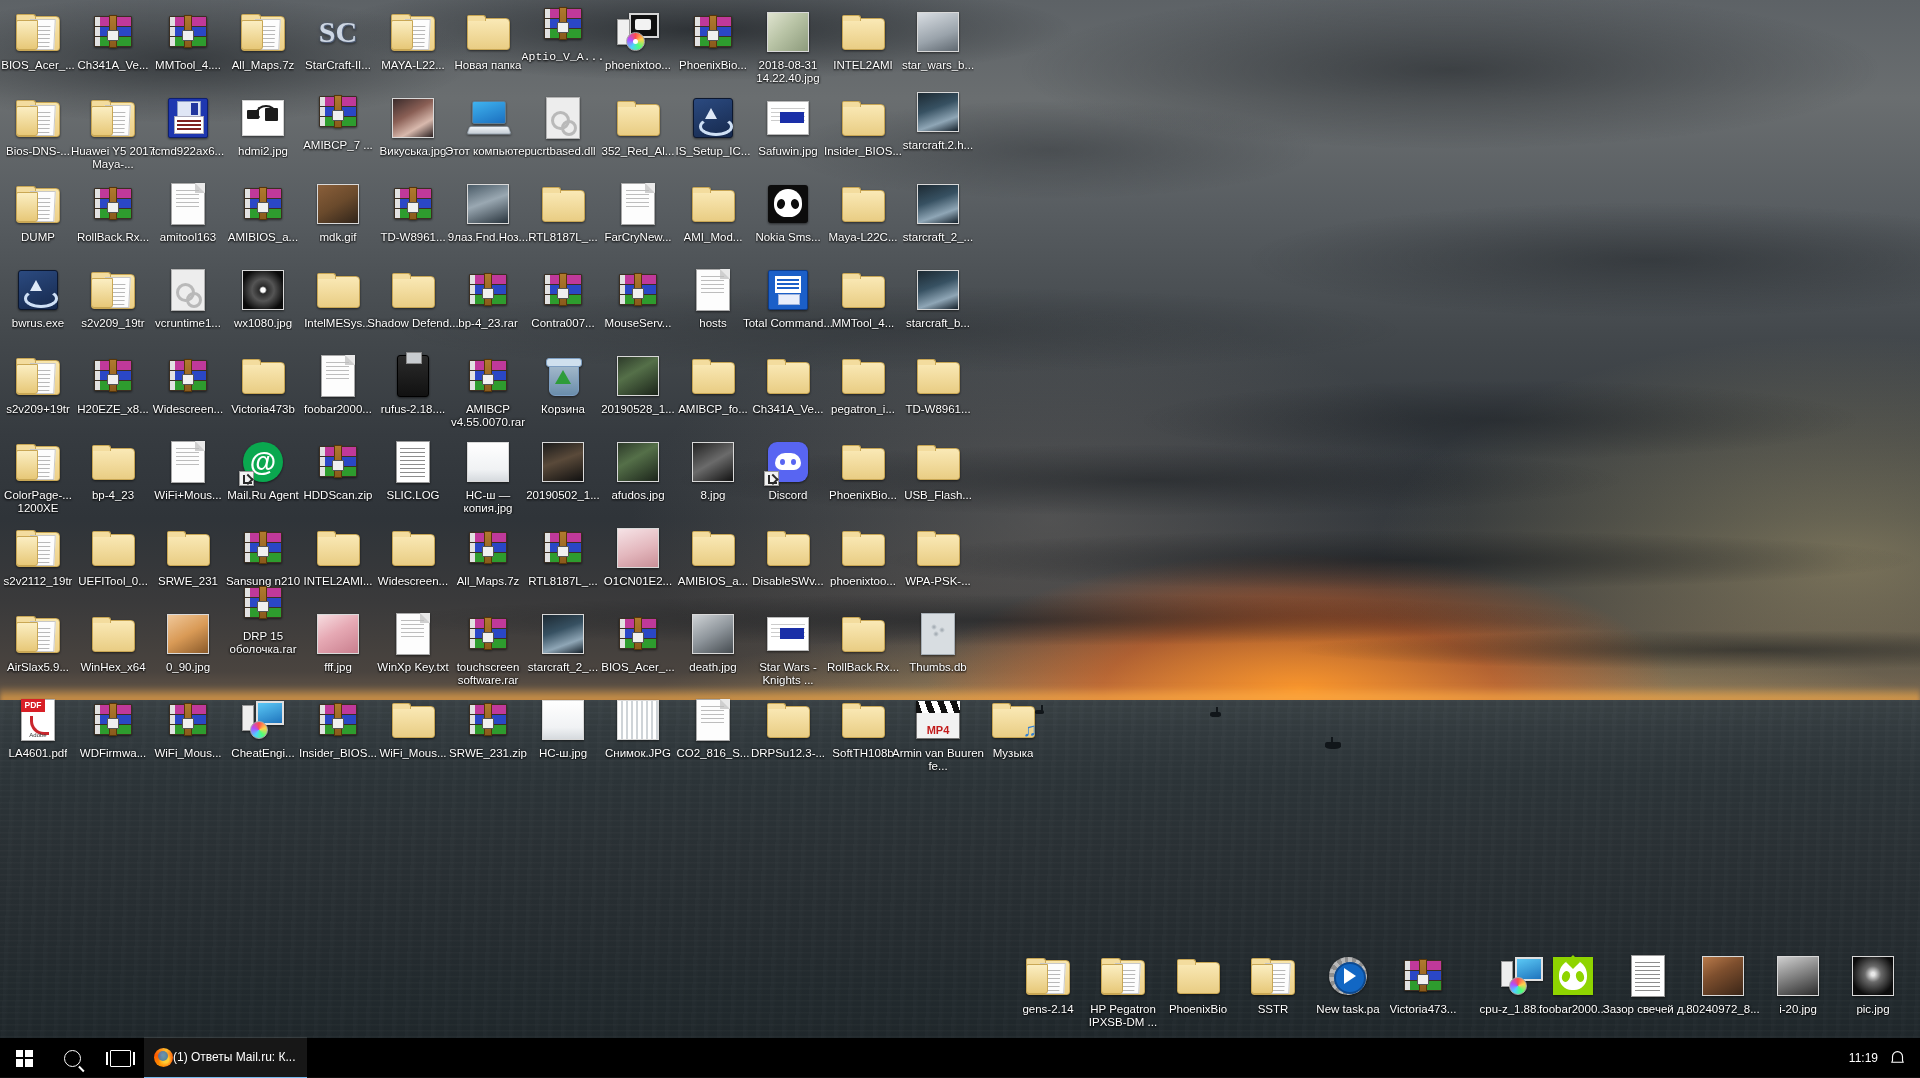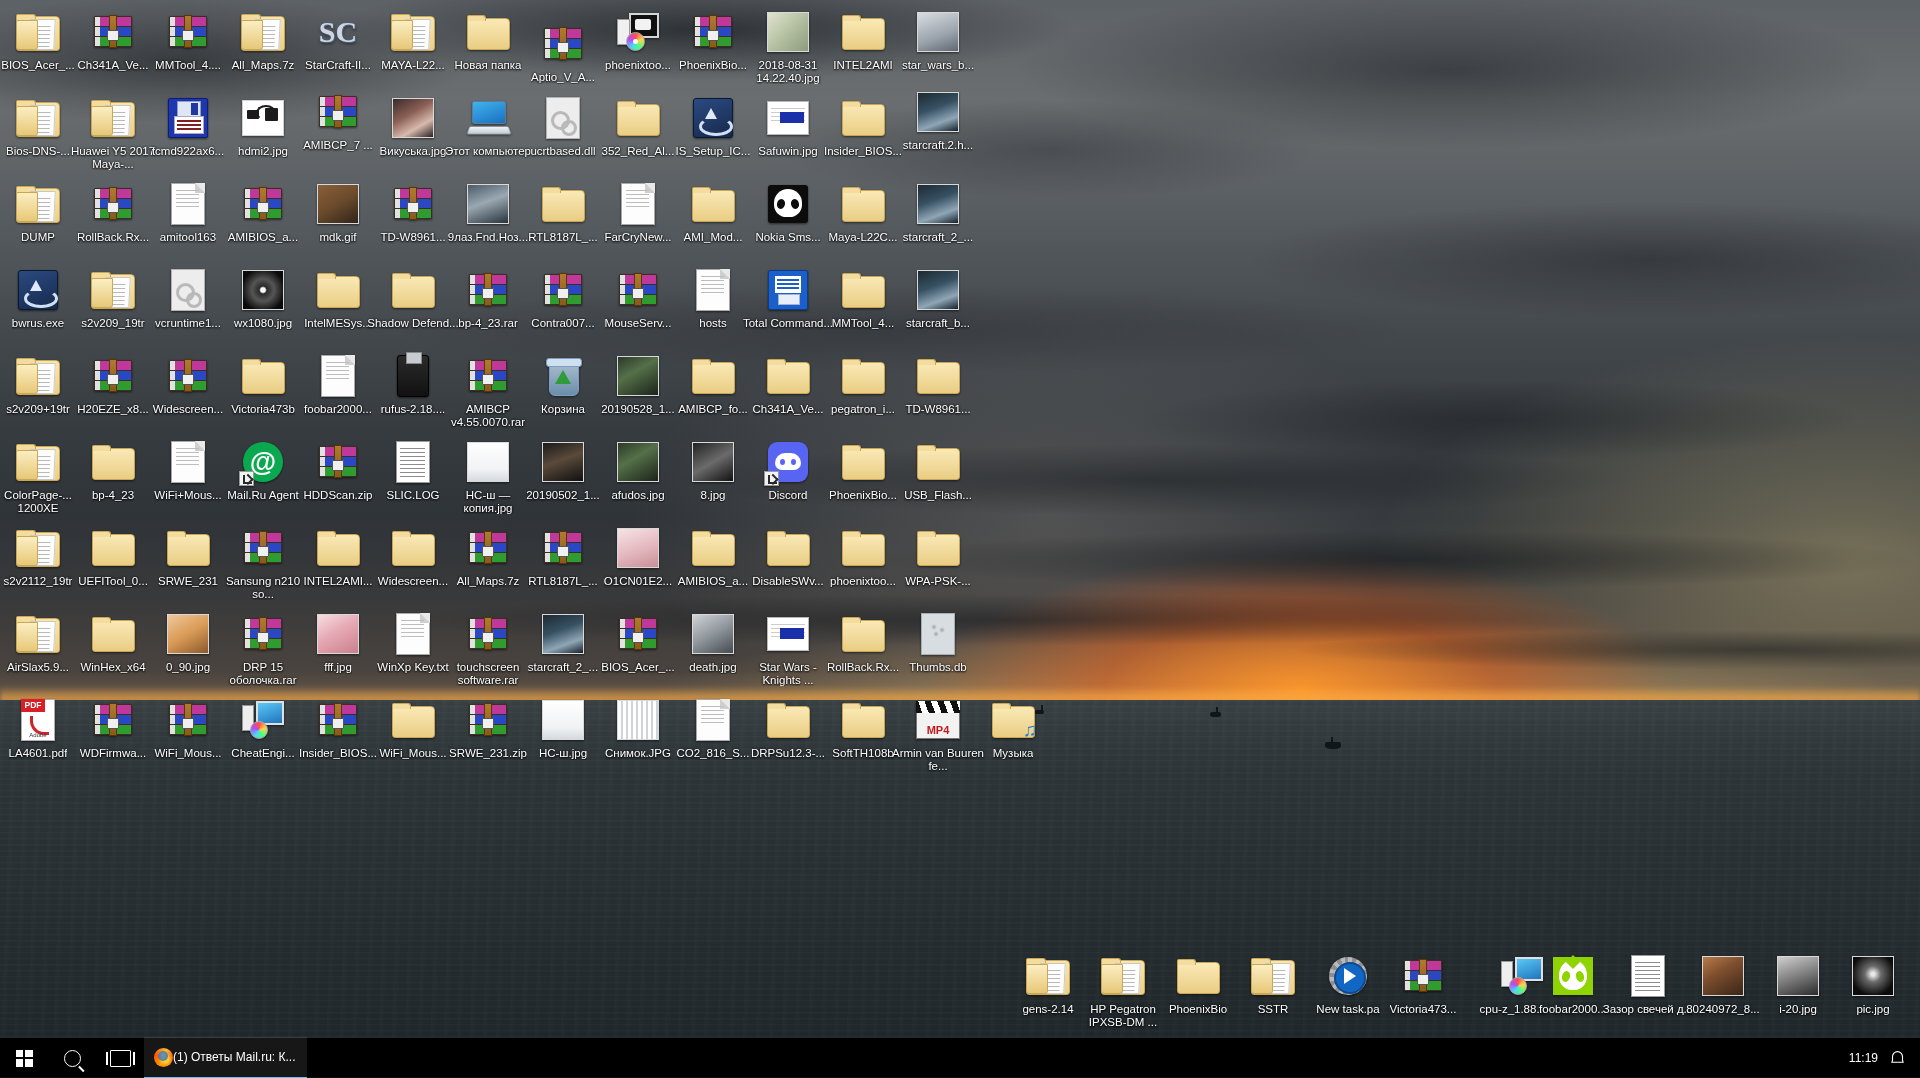--- a/index.html
+++ b/index.html
@@ -361,21 +361,21 @@
       </div>
       <div class="icon" style="left: 440px; top: 8px;">
         <span class="glyph">
           <div class="ic ic-folder2">
             <div class="b"></div>
             <div class="t"></div>
           </div>
         </span>
         <span class="label">Новая папка</span>
       </div>
-      <div class="icon" style="left: 515px; top: 20px;">
+      <div class="icon" style="left: 515px; top: 0; font-family: Liberation Mono, monospace;">
         <span class="glyph">
           <div class="ic ic-rar">
             <div class="bk b1"></div>
             <div class="bk b2"></div>
             <div class="bk b3"></div>
             <div class="strap"></div>
             <div class="buck"></div>
           </div>
         </span>
         <span class="label">Aptio_V_A...</span>
@@ -1251,21 +1251,21 @@
           </div>
         </span>
         <span class="label">WinHex_x64</span>
       </div>
       <div class="icon" style="left: 140px; top: 610px;">
         <span class="glyph">
           <div class="ic ic-photo" style="background:linear-gradient(150deg,#f0c89a,#d99a56 50%,#8a5a2a)"></div>
         </span>
         <span class="label">0_90.jpg</span>
       </div>
-      <div class="icon" style="left: 215px; top: 610px; justify-content: center;">
+      <div class="icon" style="left: 215px; top: 579px; justify-content: center;">
         <span class="glyph">
           <div class="ic ic-rar">
             <div class="bk b1"></div>
             <div class="bk b2"></div>
             <div class="bk b3"></div>
             <div class="strap"></div>
             <div class="buck"></div>
           </div>
         </span>
         <span class="label">DRP 15 оболочка.rar</span>

